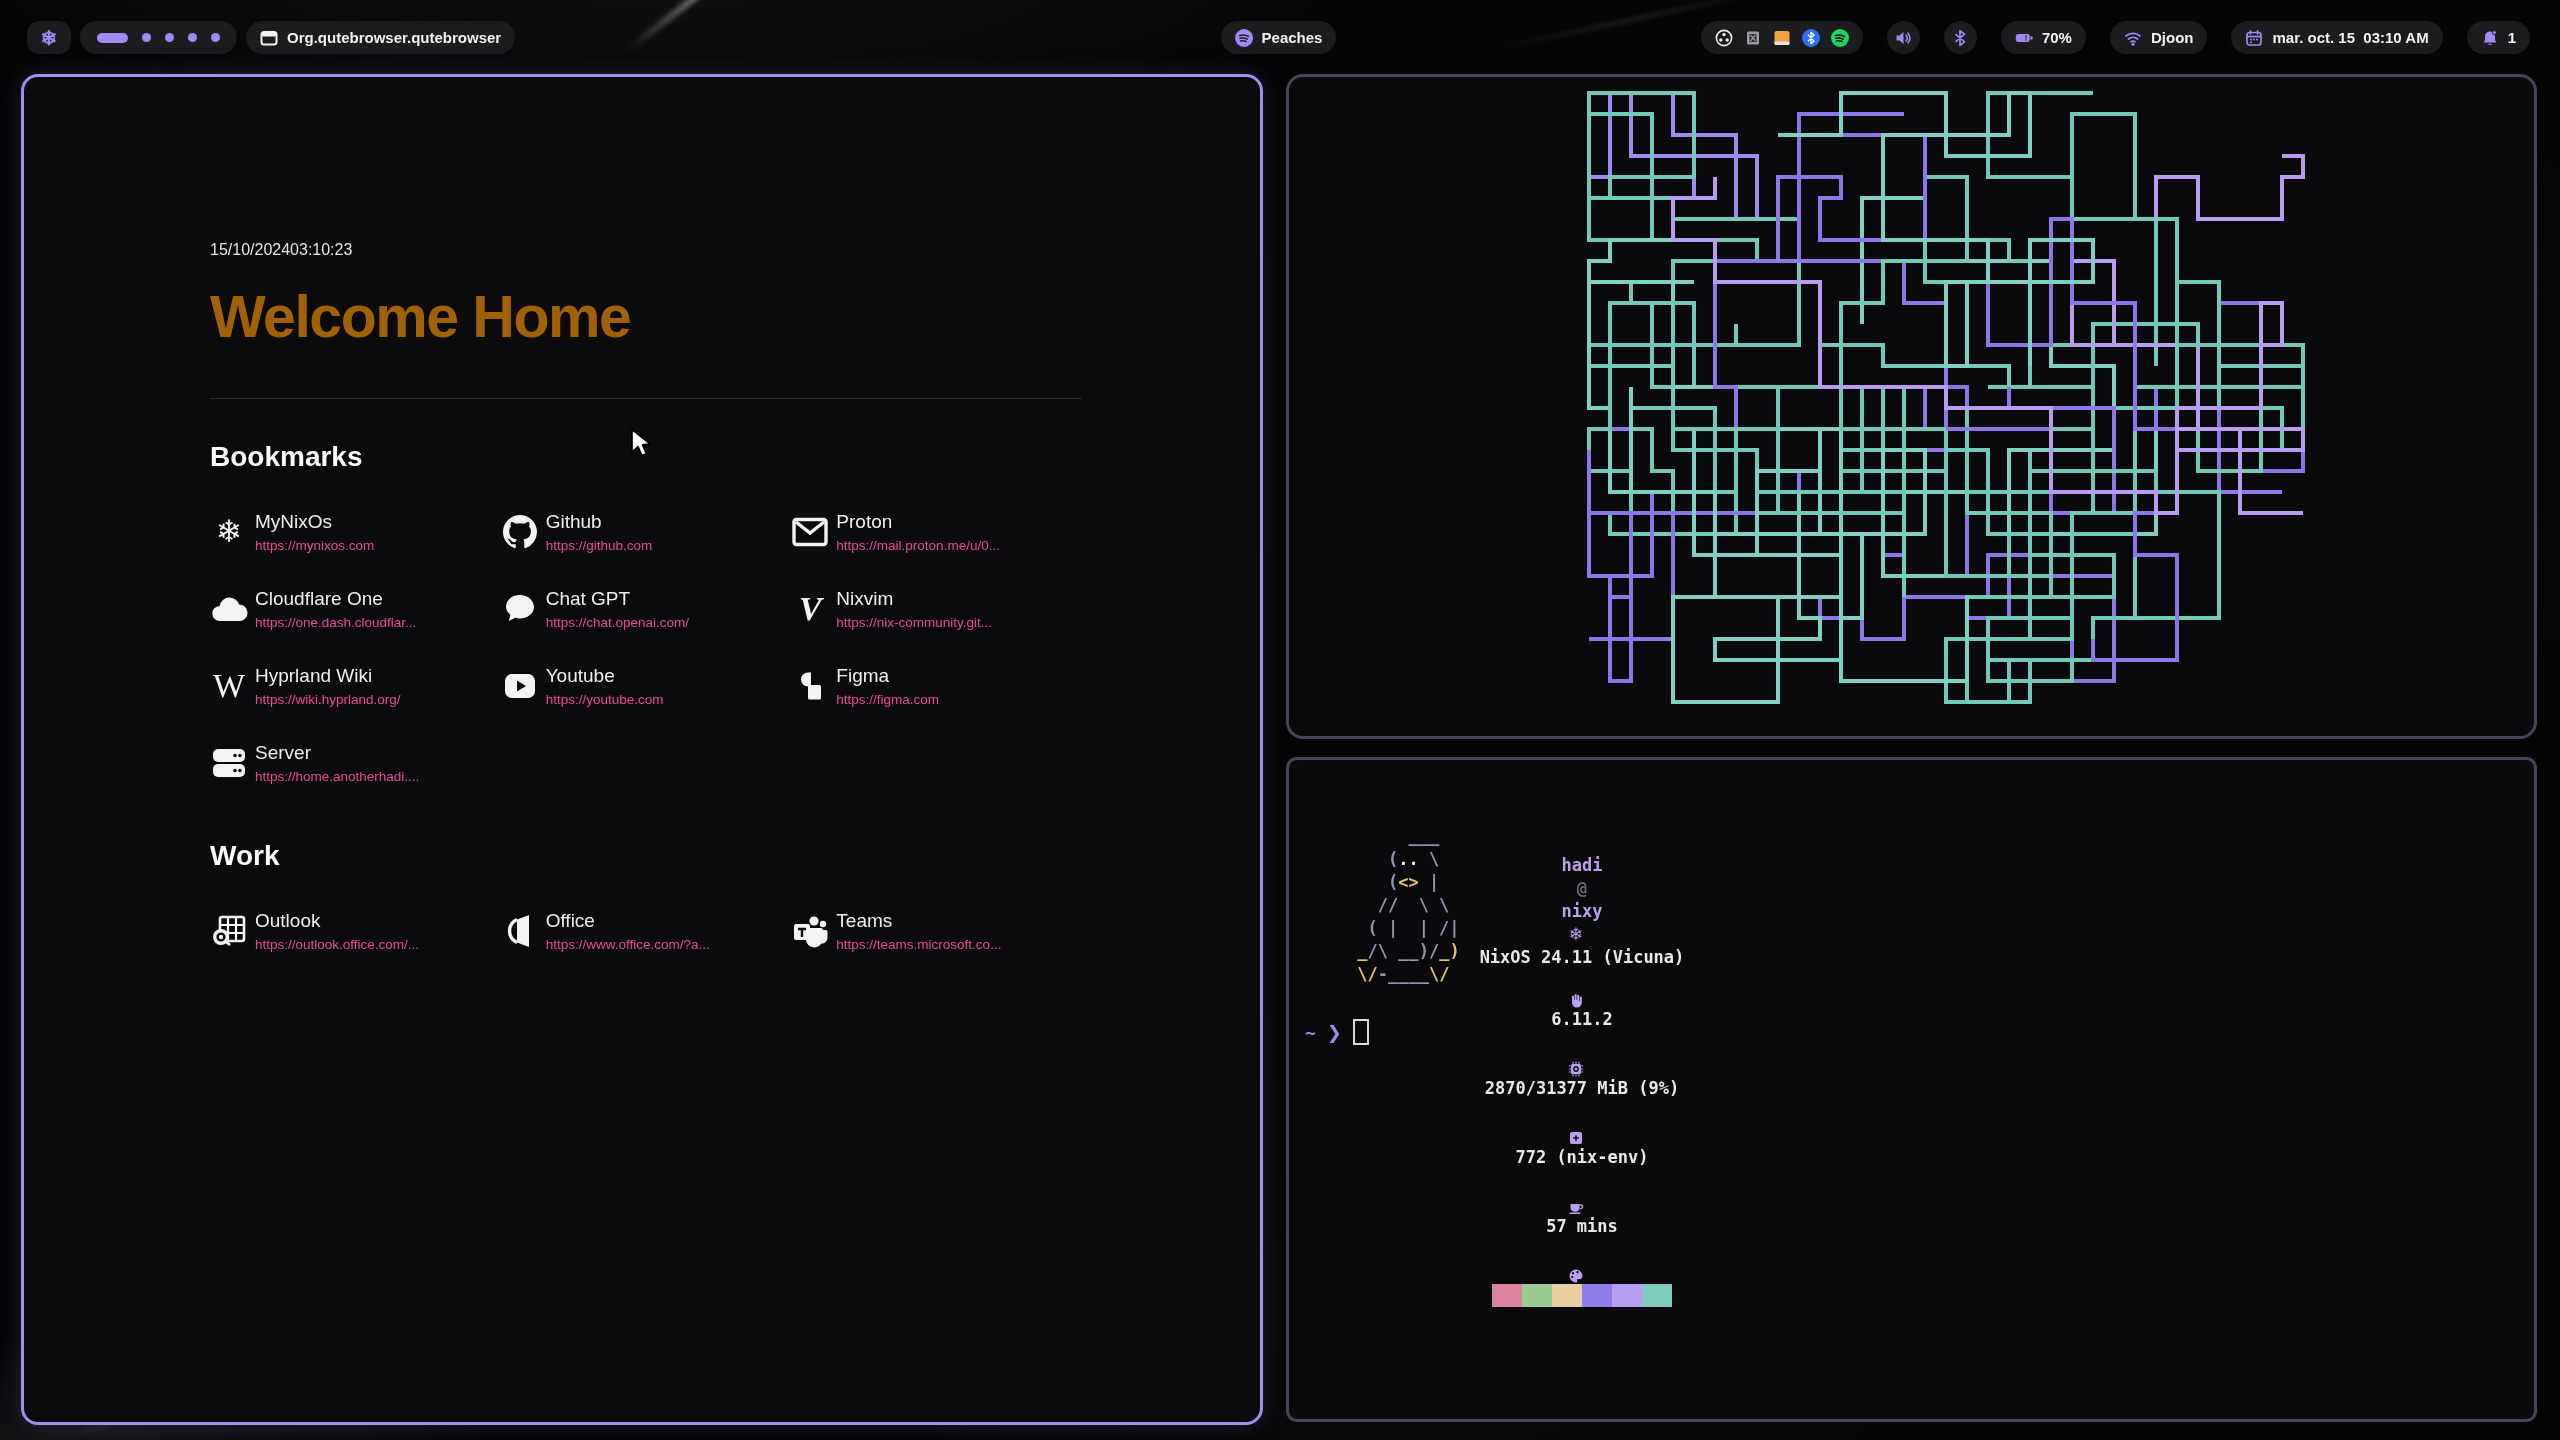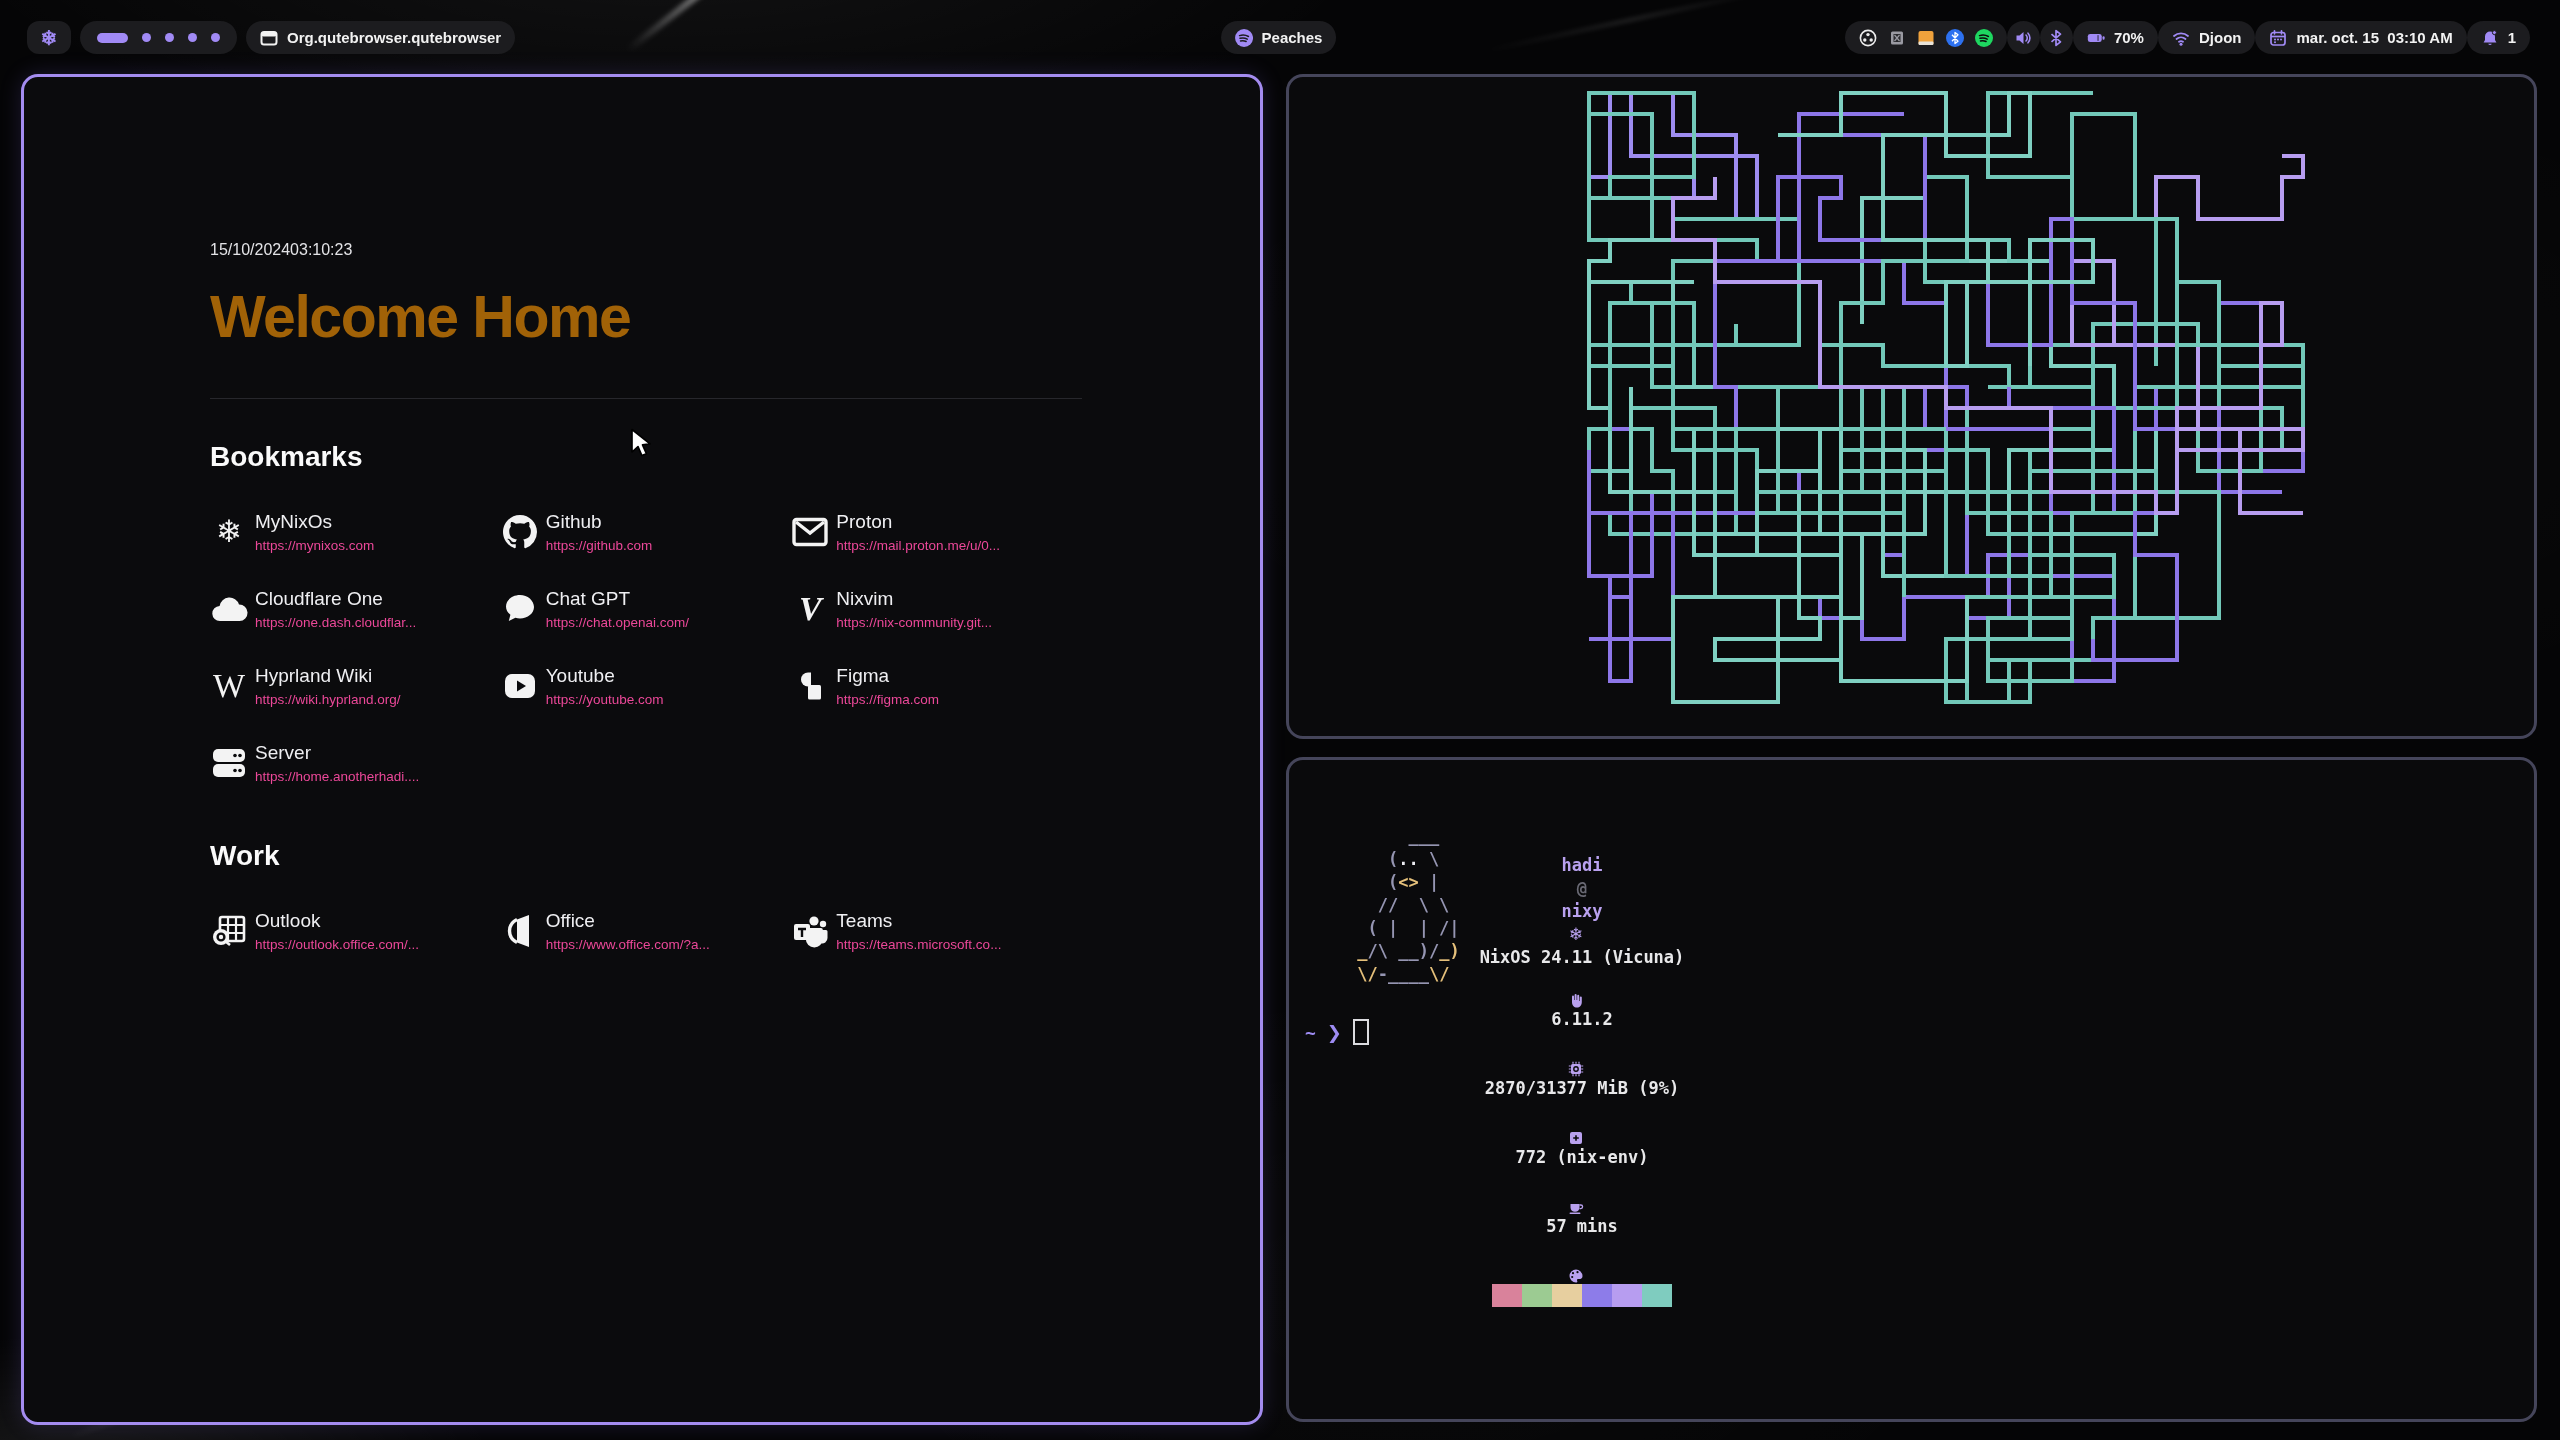--- a/index.html
+++ b/index.html
@@ -25,21 +25,21 @@
        display:flex;align-items:center;gap:9px;z-index:50;}
   .pill{height:33px;border-radius:17px;background:#1c1c1f;display:flex;align-items:center;
         padding:0 14px;gap:9px;font-size:15px;font-weight:700;color:#f2f2f2;white-space:pre;}
   .round{width:33px;min-width:33px;justify-content:center;padding:0;border-radius:50%;}
   .launcher{width:44px;min-width:44px;justify-content:center;padding:0;border-radius:12px;
             color:#a18af5;font-size:20px;font-weight:700;}
   .ws{padding:0 17px;gap:14px;}
   .ws-active{width:31px;height:10px;border-radius:5px;background:#a18af5;}
   .ws-dot{width:9px;height:9px;border-radius:50%;background:#a18af5;}
   .media{position:absolute;left:50%;transform:translateX(-50%);top:0;}
-  .right{margin-left:auto;display:flex;align-items:center;gap:0;}
+  .right{margin-left:auto;display:flex;align-items:center;gap:24px;}
   .tray{gap:11px;}
   .icon16{width:18px;height:18px;display:block;}
 
   
   .win-left{position:absolute;left:21px;top:74px;width:1236px;height:1345px;
             background:#0b0b0d;border:3px solid #a48cf0;border-radius:17px;
             box-shadow:0 0 22px rgba(140,115,245,.18);z-index:10;}
   .sp-content{position:absolute;left:186px;right:178px;top:128px;}
   .sp-head{display:flex;justify-content:flex-start;font-size:16px;color:#e3e3e6;font-weight:400;margin-top:36px;}
   .sp-title{margin-top:24px;font-size:59px;font-weight:700;letter-spacing:-1.5px;color:#a16207;}
@@ -56,21 +56,21 @@
   .bk-url{margin-top:5px;font-size:13.5px;color:#ec4899;}
 
   
   .win-term{position:absolute;background:#0a0a0c;border:3px solid #45455a;border-radius:17px;z-index:10;}
   .win-pipes{left:1286px;top:74px;width:1245px;height:659px;}
   .win-fetch{left:1286px;top:757px;width:1245px;height:659px;}
   #pipes-svg{position:absolute;inset:0;width:100%;height:100%;}
   .pipe{fill:none;stroke-width:4px;shape-rendering:crispEdges;}
 
   
-  .term-font{font-family:"DejaVu Sans Mono","Liberation Mono",monospace;}
+  .term-font{font-family:"DejaVu Sans Mono","Liberation Mono",monospace;border-radius:11px;}
   .fetch-wrap{position:absolute;left:0;top:48px;display:flex;margin-left:58px;gap:20px;}
   .art{font-size:17px;line-height:23px;font-weight:700;white-space:pre;}
   .art-body{color:#9595b2;} .art-beak{color:#e5c07b;} .art-eye{color:#ececf2;}
   .finfo{font-size:17px;line-height:23px;font-weight:700;color:#e8e8ea;white-space:pre;}
   .fhost{color:#b9a1ef;} .fat{color:#6a6a75;}
   .frow{display:flex;align-items:center;height:23px;flex-direction:column;}
   .fic{width:27px;color:#b9a1ef;display:inline-flex;align-items:center;}
   .fic svg{display:block;}
   .palette{display:flex;height:23px;}
   .swatch{width:30px;height:23px;}

